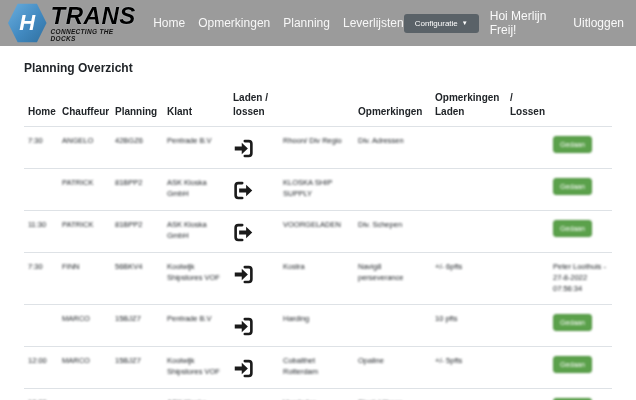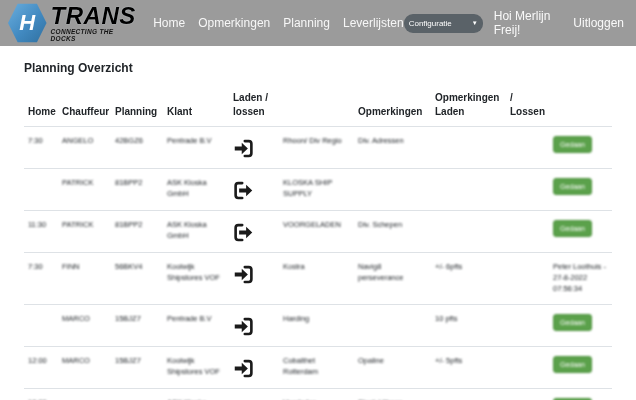--- a/index.html
+++ b/index.html
@@ -15,22 +15,22 @@
          display:flex; align-items:center; justify-content:center; }
   .hex span { color:#fff; font-weight:800; font-size:22px; font-style:italic; }
   .logo-text { margin-left:4px; line-height:1; }
   .brand { font-size:24px; font-weight:800; font-style:italic; color:#000000;
            letter-spacing:.5px; text-shadow:0 0 1px #eaf3fa; }
   .tagline { font-size:6.5px; font-weight:800; font-style:italic; color:#141414;
              letter-spacing:.3px; margin-top:1px; }
   .nav-links { display:flex; list-style:none; gap:13px; }
   .nav-links li { font-size:12px; color:rgba(255,255,255,.92); cursor:pointer; }
   .nav-right { margin-left:auto; display:flex; align-items:center; gap:11px; }
-  .btn-config { background:#5a6268; color:#fff; border:none; border-radius:9px;
-                font-size:8px; padding:5px 5px; display:flex; align-items:center; gap:20px;
+  .btn-config { background:#5a6268; color:#fff; border:none; border-radius:3px;
+                font-size:8px; padding:5px 11px; display:flex; align-items:center; gap:4px;
                 font-family:inherit; }
   .caret { font-size:6px; }
   .greeting, .logout { font-size:12px; color:rgba(255,255,255,.95); }
   .logout { cursor:pointer; }
 
   
   .page-title { font-size:12px; font-weight:700; margin:15px 0 10px 24px; color:#212529; }
 
   table { table-layout:fixed; border-collapse:collapse; width:588px; margin-left:24px; }
   col.c-tijd{width:34px} col.c-chf{width:53px} col.c-ken{width:52px} col.c-kla{width:66px}

